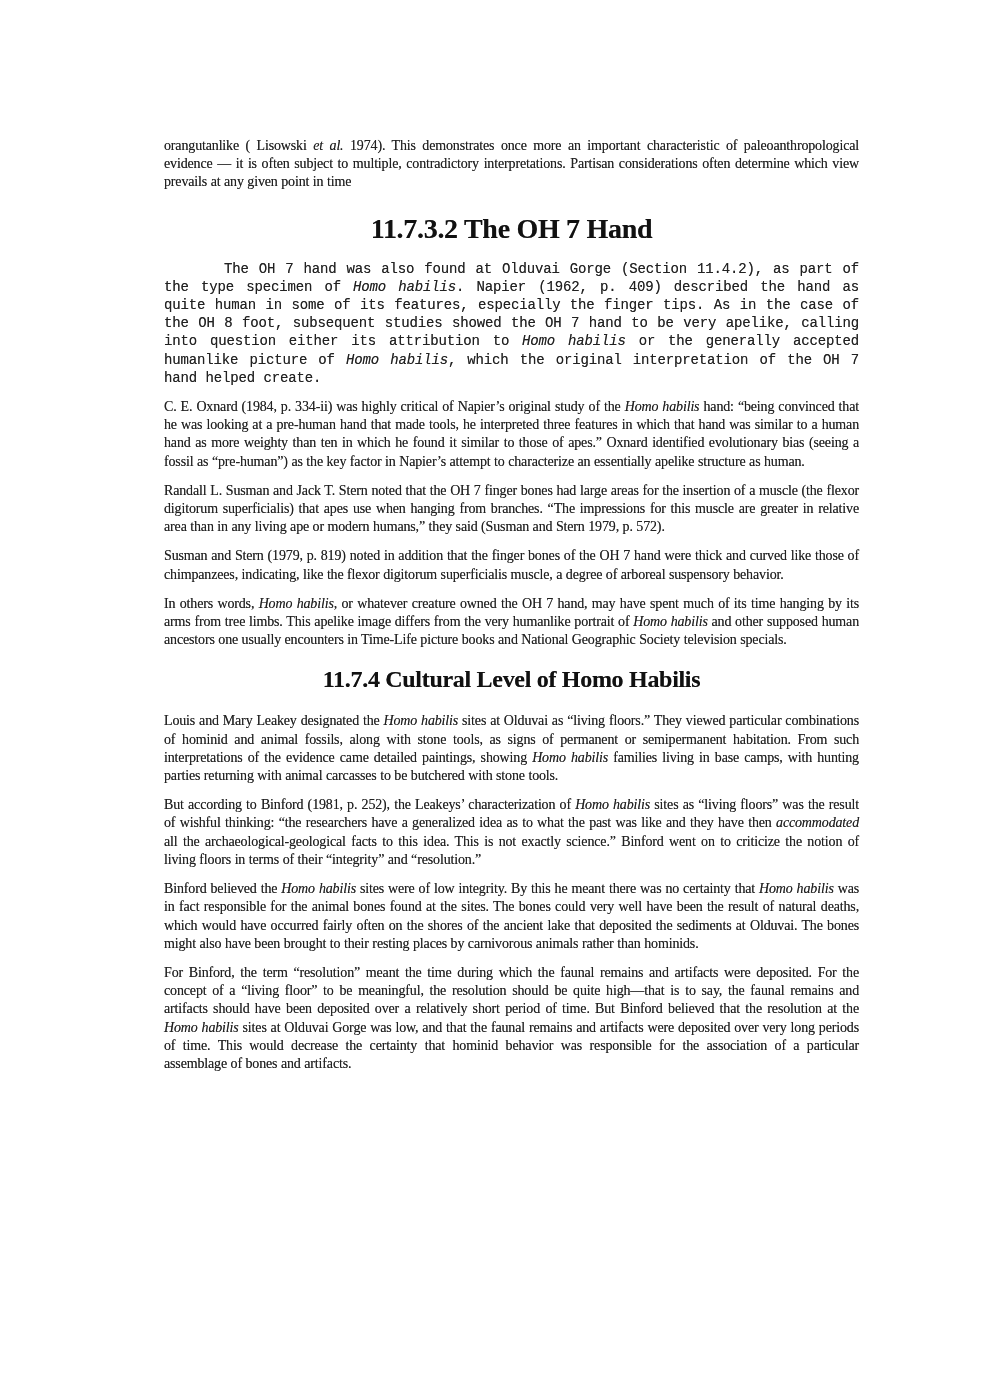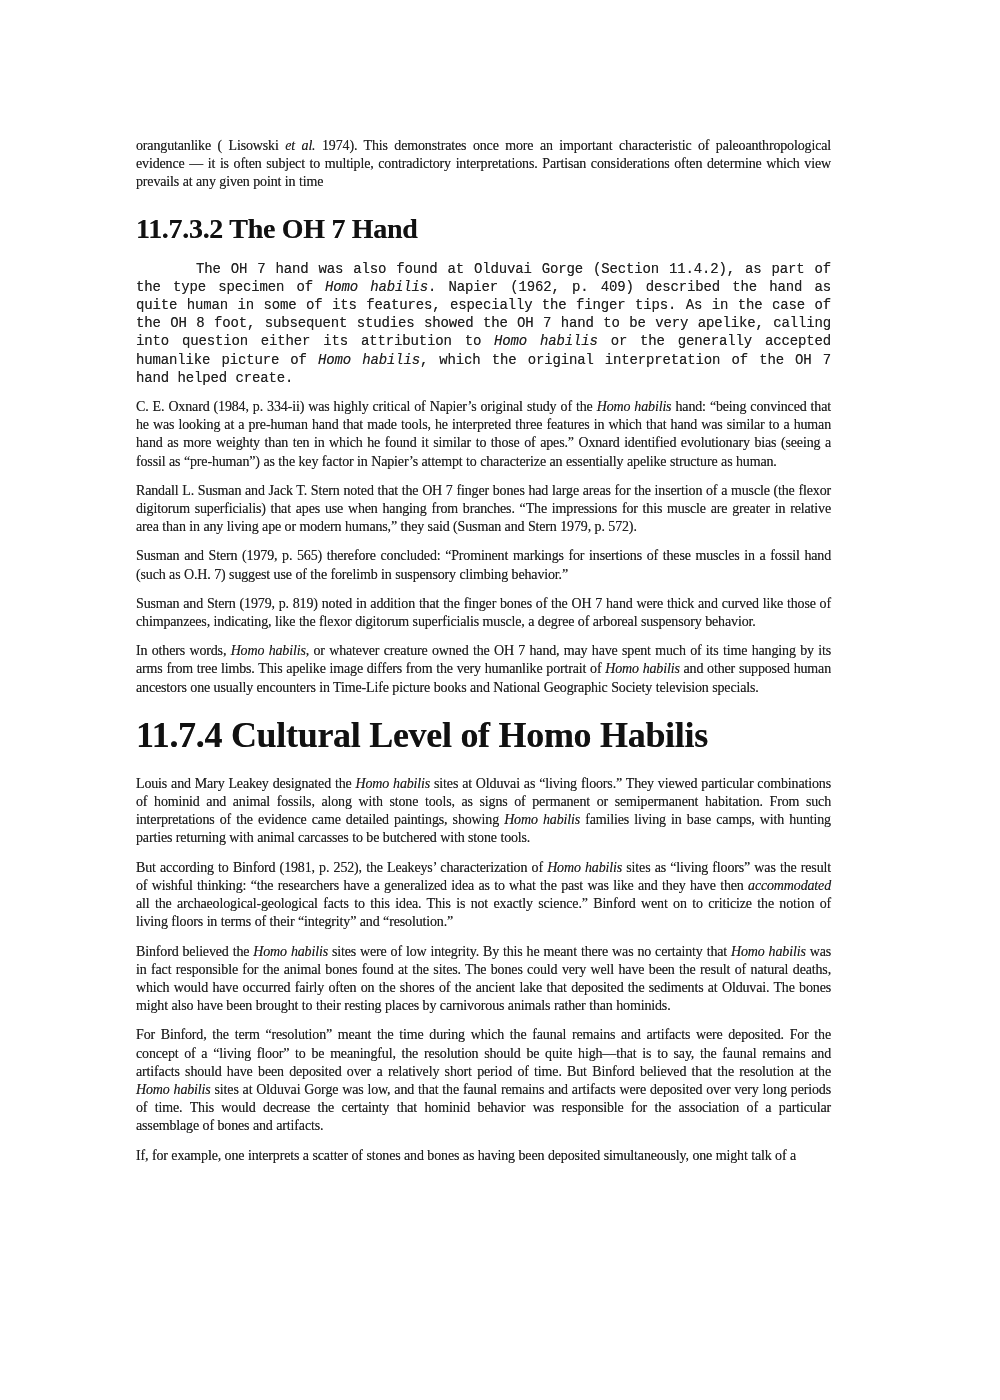--- a/index.html
+++ b/index.html
@@ -11,68 +11,67 @@
     position: relative;
     width: 1000px;
     height: 1400px;
     background: #ffffff;
     overflow: hidden;
     font-family: "Liberation Serif", serif;
     color: #222222;
   }
   .doc {
     position: absolute;
-    left: 136px;
+    left: 164px;
     top: 137px;
     width: 695px;
   }
   .para {
     font-size: 14px;
     line-height: 18.2px;
     text-align: justify;
     margin: 0 0 11px 0;
     letter-spacing: -0.15px;
     word-spacing: 0.2px;
     text-shadow: 0 0 0.55px rgba(34,34,34,0.6);
   }
   .para.indent {
     text-indent: 60px;
     font-family: Liberation Mono, monospace;
   }
   .para i {
     font-style: italic;
   }
   .heading {
+    text-align: center;
     font-weight: bold;
     color: #111111;
     letter-spacing: -0.3px;
     text-shadow: 0 0 0.5px rgba(17,17,17,0.55);
   }
   .heading.lvl1 {
     font-size: 28px;
     margin: 21px 0 15px 0;
   }
   .heading.lvl2 {
-    font-size: 36px;
+    font-size: 24px;
     margin: 17px 0 19px 0;
   }
 </style>
 </head>
 <body>
 
 <div class="page">
   <article class="doc">
       <p class="para">orangutanlike ( Lisowski <i>et al.</i> 1974). This demonstrates once more an important characteristic of paleoanthropological evidence — it is often subject to multiple, contradictory interpretations. Partisan considerations often determine which view prevails at any given point in time</p>
       <h2 class="heading lvl1">11.7.3.2 The OH 7 Hand</h2>
       <p class="para indent">The OH 7 hand was also found at Olduvai Gorge (Section 11.4.2), as part of the type specimen of <i>Homo habilis</i>. Napier (1962, p. 409) described the hand as quite human in some of its features, especially the finger tips. As in the case of the OH 8 foot, subsequent studies showed the OH 7 hand to be very apelike, calling into question either its attribution to <i>Homo habilis</i> or the generally accepted humanlike picture of <i>Homo habilis</i>, which the original interpretation of the OH 7 hand helped create.</p>
       <p class="para">C. E. Oxnard (1984, p. 334-ii) was highly critical of Napier’s original study of the <i>Homo habilis</i> hand: “being convinced that he was looking at a pre-human hand that made tools, he interpreted three features in which that hand was similar to a human hand as more weighty than ten in which he found it similar to those of apes.” Oxnard identified evolutionary bias (seeing a fossil as “pre-human”) as the key factor in Napier’s attempt to characterize an essentially apelike structure as human.</p>
       <p class="para">Randall L. Susman and Jack T. Stern noted that the OH 7 finger bones had large areas for the insertion of a muscle (the flexor digitorum superficialis) that apes use when hanging from branches. “The impressions for this muscle are greater in relative area than in any living ape or modern humans,” they said (Susman and Stern 1979, p. 572).</p>
-      <p class="para">Susman and Stern (1979, p. 565) therefore concluded: “Prominent markings for insertions of these muscles in a fossil hand (such as O.H. 7) suggest use of the forelimb in suspensory climbing behavior.”</p>
       <p class="para">Susman and Stern (1979, p. 819) noted in addition that the finger bones of the OH 7 hand were thick and curved like those of chimpanzees, indicating, like the flexor digitorum superficialis muscle, a degree of arboreal suspensory behavior.</p>
       <p class="para">In others words, <i>Homo habilis</i>, or whatever creature owned the OH 7 hand, may have spent much of its time hanging by its arms from tree limbs. This apelike image differs from the very humanlike portrait of <i>Homo habilis</i> and other supposed human ancestors one usually encounters in Time-Life picture books and National Geographic Society television specials.</p>
       <h2 class="heading lvl2">11.7.4 Cultural Level of Homo Habilis</h2>
       <p class="para">Louis and Mary Leakey designated the <i>Homo habilis</i> sites at Olduvai as “living floors.” They viewed particular combinations of hominid and animal fossils, along with stone tools, as signs of permanent or semipermanent habitation. From such interpretations of the evidence came detailed paintings, showing <i>Homo habilis</i> families living in base camps, with hunting parties returning with animal carcasses to be butchered with stone tools.</p>
       <p class="para">But according to Binford (1981, p. 252), the Leakeys’ characterization of <i>Homo habilis</i> sites as “living floors” was the result of wishful thinking: “the researchers have a generalized idea as to what the past was like and they have then <i>accommodated</i> all the archaeological-geological facts to this idea. This is not exactly science.” Binford went on to criticize the notion of living floors in terms of their “integrity” and “resolution.”</p>
       <p class="para">Binford believed the <i>Homo habilis</i> sites were of low integrity. By this he meant there was no certainty that <i>Homo habilis</i> was in fact responsible for the animal bones found at the sites. The bones could very well have been the result of natural deaths, which would have occurred fairly often on the shores of the ancient lake that deposited the sediments at Olduvai. The bones might also have been brought to their resting places by carnivorous animals rather than hominids.</p>
       <p class="para">For Binford, the term “resolution” meant the time during which the faunal remains and artifacts were deposited. For the concept of a “living floor” to be meaningful, the resolution should be quite high—that is to say, the faunal remains and artifacts should have been deposited over a relatively short period of time. But Binford believed that the resolution at the <i>Homo habilis</i> sites at Olduvai Gorge was low, and that the faunal remains and artifacts were deposited over very long periods of time. This would decrease the certainty that hominid behavior was responsible for the association of a particular assemblage of bones and artifacts.</p>
-      <p class="para">If, for example, one interprets a scatter of stones and bones as having been deposited simultaneously, one might talk of a</p>
     </article>
 </div>
 
 </body></html>

